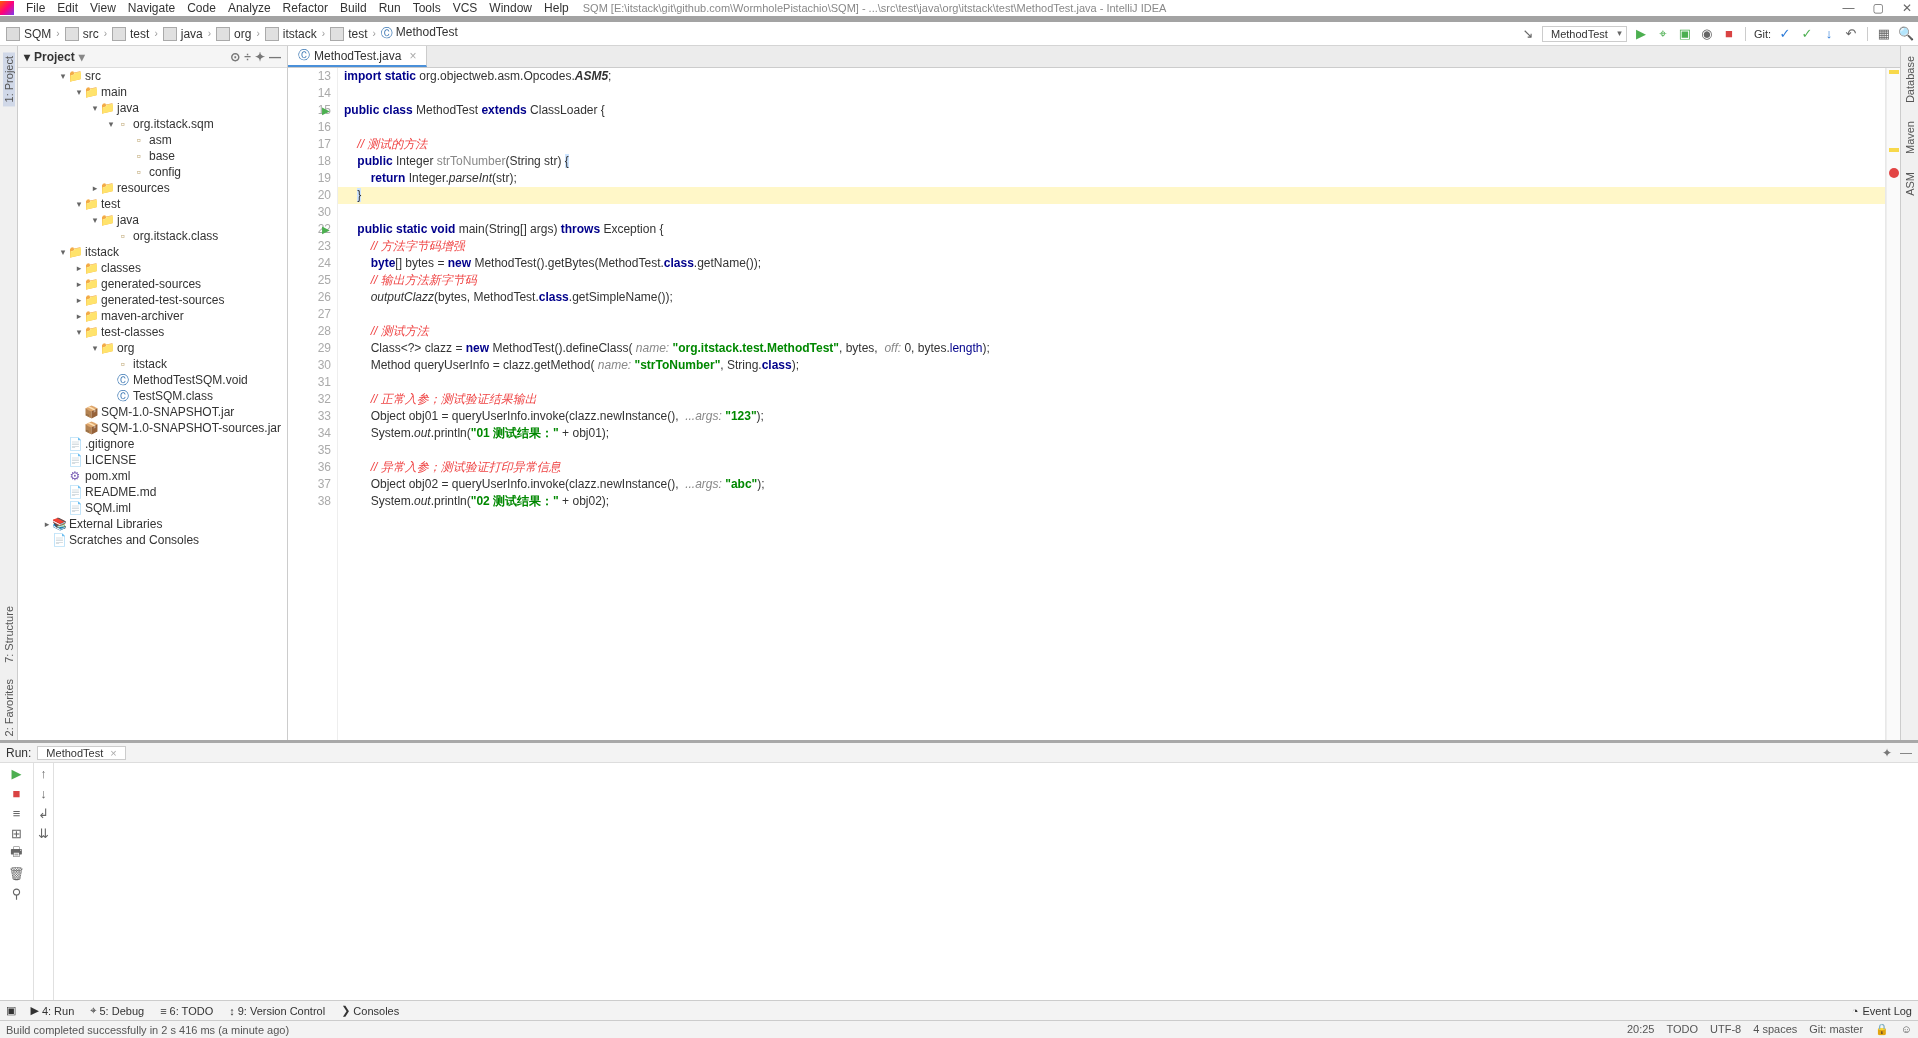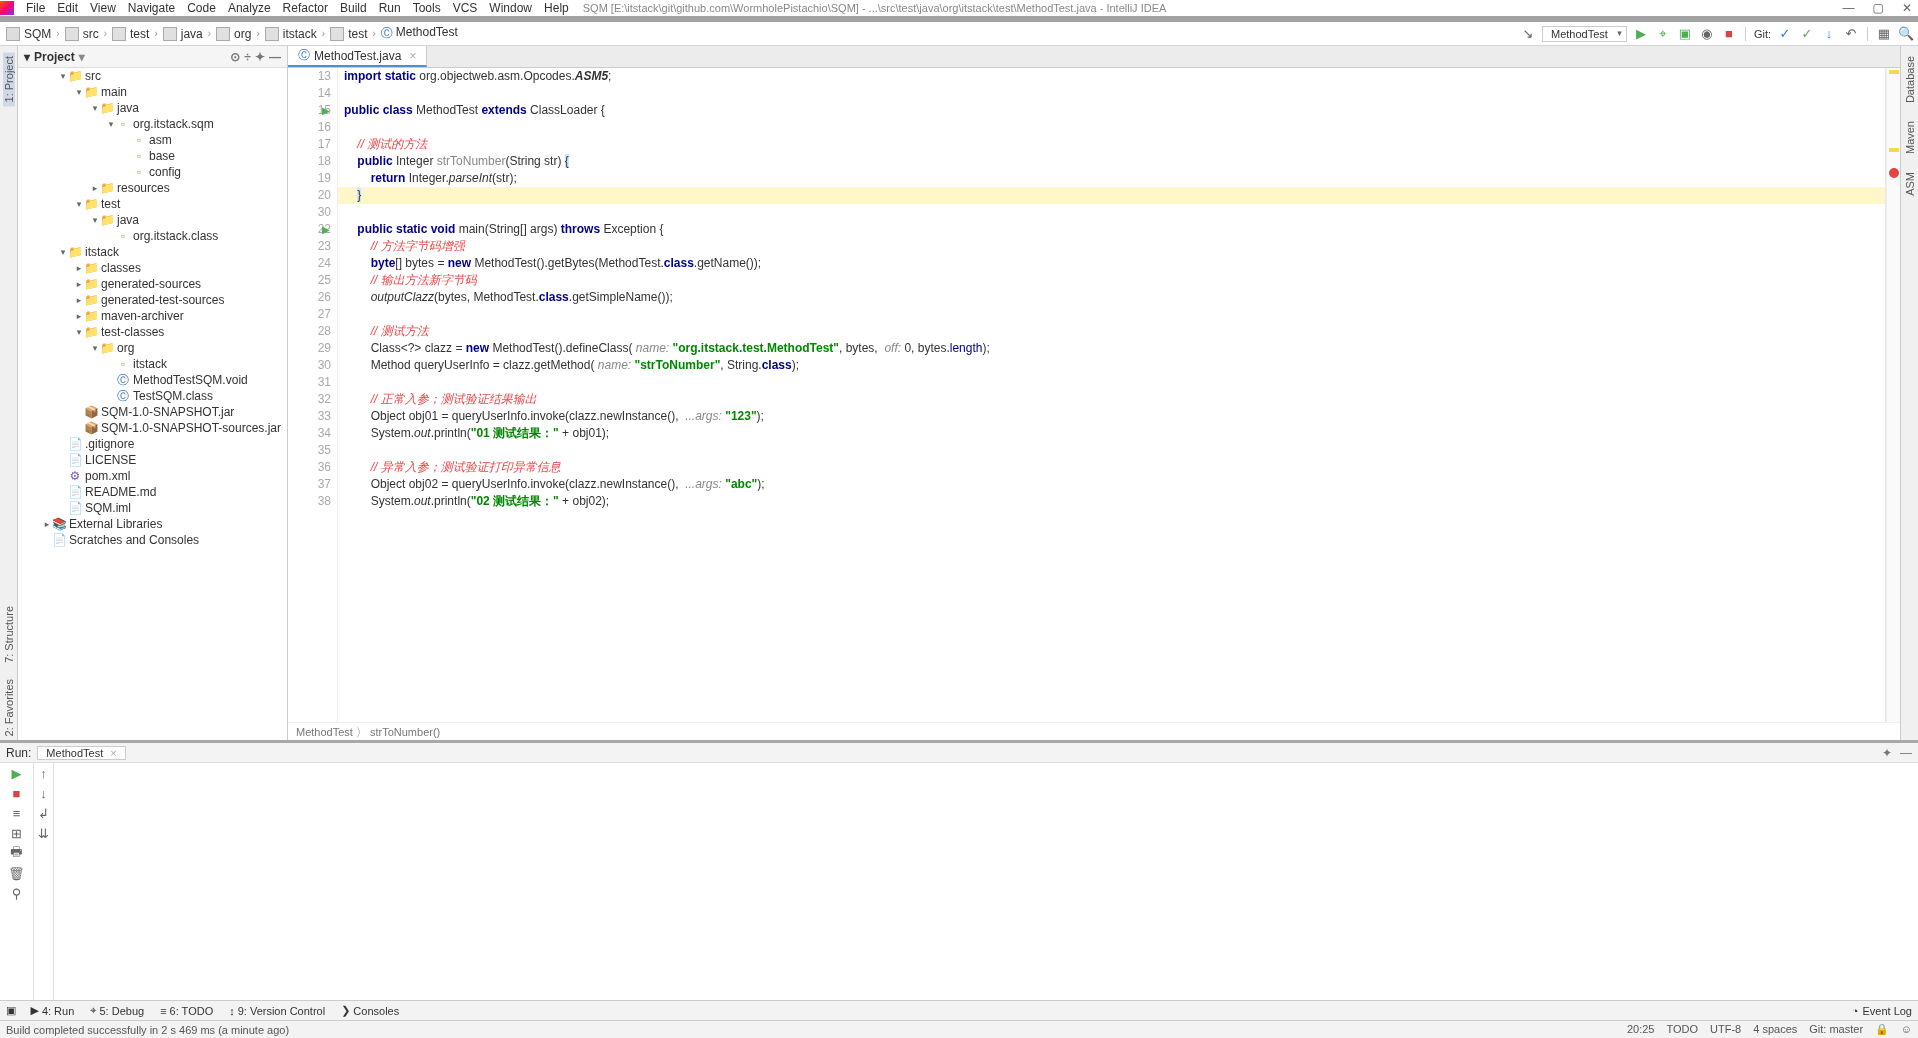--- a/index.html
+++ b/index.html
@@ -376,21 +376,20 @@
           <div class="ln">37</div>
           <div class="ln">38</div>
         </div>
       <div class="code-col" id="code-host"><div class="code-line"><span class="kw">import static</span> org.objectweb.asm.Opcodes.<span class="stat"><b>ASM5</b></span>;</div><div class="code-line">&nbsp;</div><div class="code-line"><span class="kw">public class</span> MethodTest <span class="kw">extends</span> ClassLoader {</div><div class="code-line">&nbsp;</div><div class="code-line">    <span class="cmt">// 测试的方法</span></div><div class="code-line">    <span class="kw">public</span> Integer <span style="color:#888">strToNumber</span>(String str) <span class="sel-brace">{</span></div><div class="code-line">        <span class="kw">return</span> Integer.<span class="stat">parseInt</span>(str);</div><div class="code-line hl">    <span class="sel-brace">}</span></div><div class="code-line">&nbsp;</div><div class="code-line">    <span class="kw">public static void</span> main(String[] args) <span class="kw">throws</span> Exception {</div><div class="code-line">        <span class="cmt">// 方法字节码增强</span></div><div class="code-line">        <span class="kw">byte</span>[] bytes = <span class="kw">new</span> MethodTest().getBytes(MethodTest.<span class="kw">class</span>.getName());</div><div class="code-line">        <span class="cmt">// 输出方法新字节码</span></div><div class="code-line">        <span class="stat">outputClazz</span>(bytes, MethodTest.<span class="kw">class</span>.getSimpleName());</div><div class="code-line">&nbsp;</div><div class="code-line">        <span class="cmt">// 测试方法</span></div><div class="code-line">        Class&lt;?&gt; clazz = <span class="kw">new</span> MethodTest().defineClass( <span class="param">name:</span> <span class="str">"org.itstack.test.MethodTest"</span>, bytes,  <span class="param">off:</span> 0, bytes.<span class="kw2">length</span>);</div><div class="code-line">        Method queryUserInfo = clazz.getMethod( <span class="param">name:</span> <span class="str">"strToNumber"</span>, String.<span class="kw">class</span>);</div><div class="code-line">&nbsp;</div><div class="code-line">        <span class="cmt">// 正常入参；测试验证结果输出</span></div><div class="code-line">        Object obj01 = queryUserInfo.invoke(clazz.newInstance(),  <span class="param">...args:</span> <span class="str">"123"</span>);</div><div class="code-line">        System.<span class="stat">out</span>.println(<span class="str">"01 测试结果："</span> + obj01);</div><div class="code-line">&nbsp;</div><div class="code-line">        <span class="cmt">// 异常入参；测试验证打印异常信息</span></div><div class="code-line">        Object obj02 = queryUserInfo.invoke(clazz.newInstance(),  <span class="param">...args:</span> <span class="str">"abc"</span>);</div><div class="code-line">        System.<span class="stat">out</span>.println(<span class="str">"02 测试结果："</span> + obj02);</div></div>
       <div class="ovw-strip">
         <div class="ovw-mark" style="top:2px;background:#f7d84a"></div>
         <div class="ovw-mark" style="top:80px;background:#f7d84a"></div>
         <div class="ovw-mark" style="top:100px;background:#e24444;height:10px;width:10px;border-radius:5px"></div>
       </div>
     </div>
-    <div class="breadcrumb-mini">MethodTest 〉 strToNumber()</div>
   </div>
 
   <div class="right-gutter">
     <div class="gutter-label">Database</div>
     <div class="gutter-label">Maven</div>
     <div class="gutter-label">ASM</div>
   </div>
 </div>
 
 <div class="run-panel">
@@ -449,21 +448,21 @@
         <span>Consoles</span>
       </div>
     </div>
   <div class="bottom-right">
     <span>◔</span>
     <span>Event Log</span>
   </div>
 </div>
 
 <div class="status-bar">
-  <span>Build completed successfully in 2 s 469 ms (a minute ago)</span>
+  <span>Build completed successfully in 2 s 416 ms (a minute ago)</span>
   <div class="status-right">
     <span>20:25</span>
     <span>TODO</span>
     <span>UTF-8</span>
     <span>4 spaces</span>
     <span>Git: master</span>
     <span>🔒</span>
     <span>☺</span>
   </div>
 </div>

